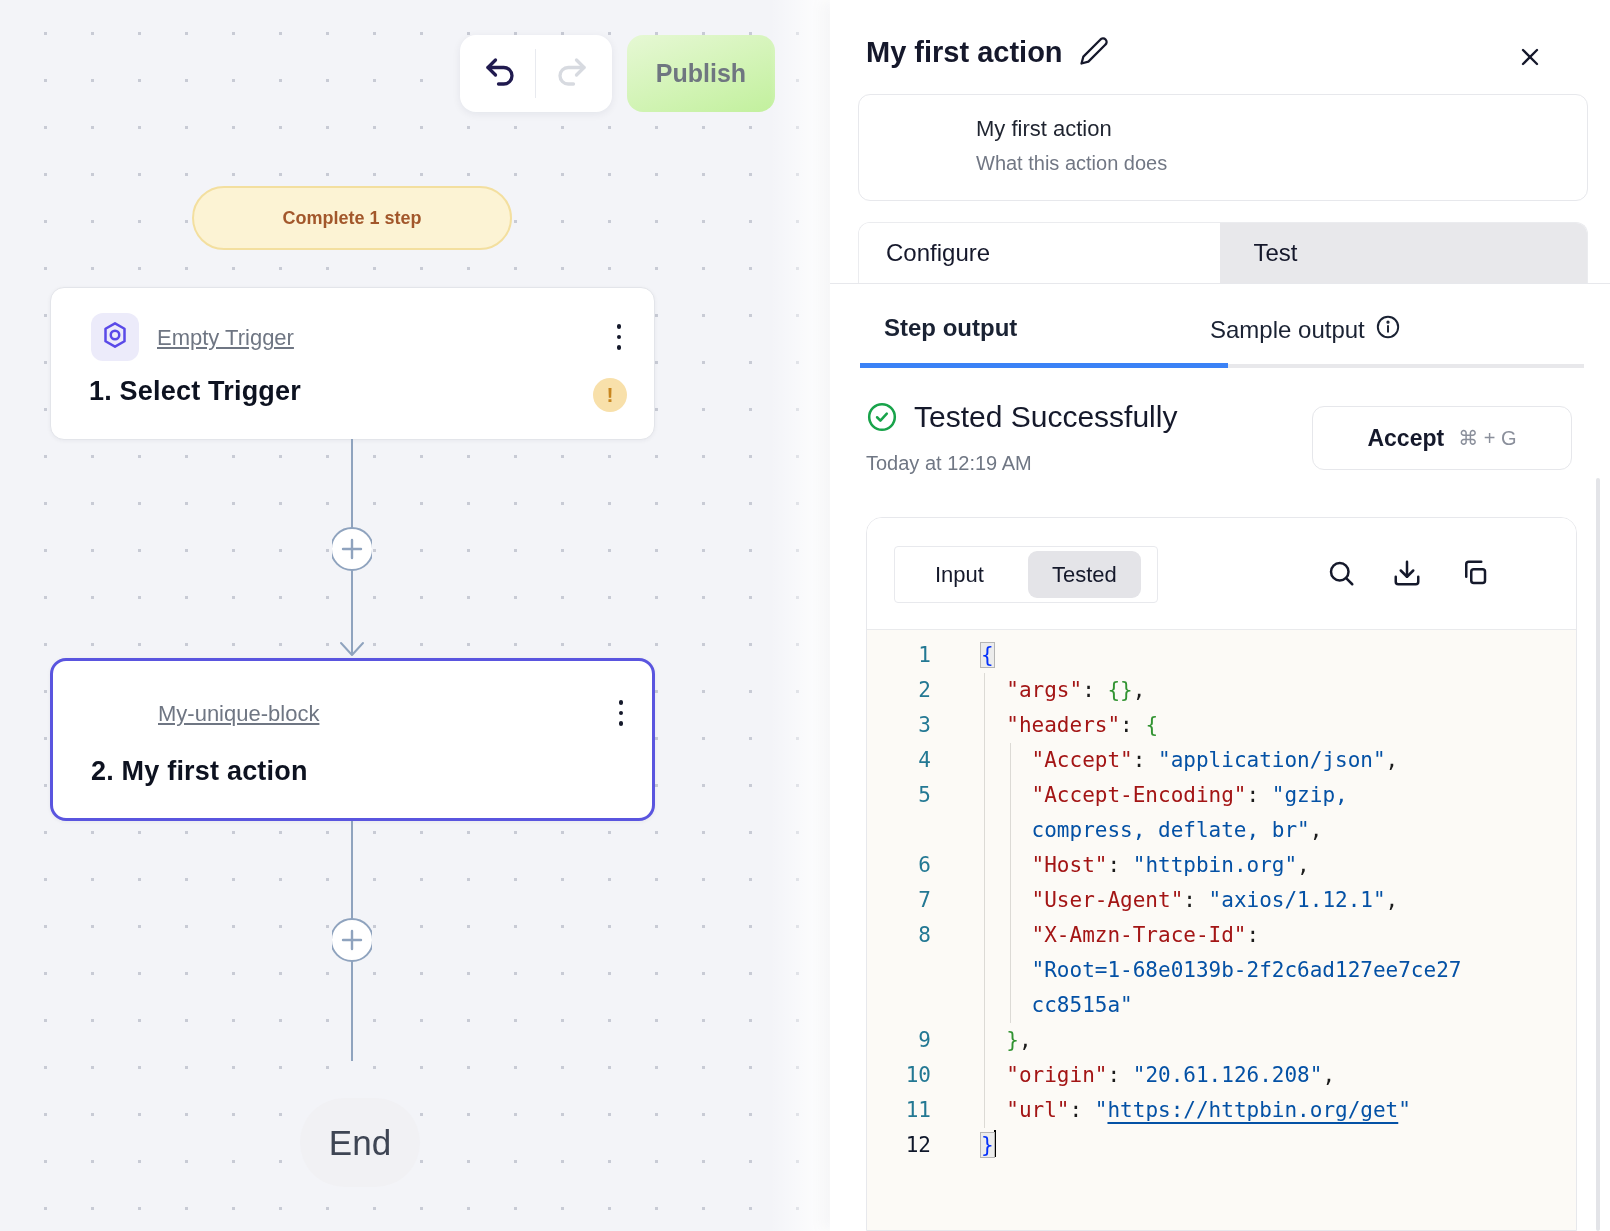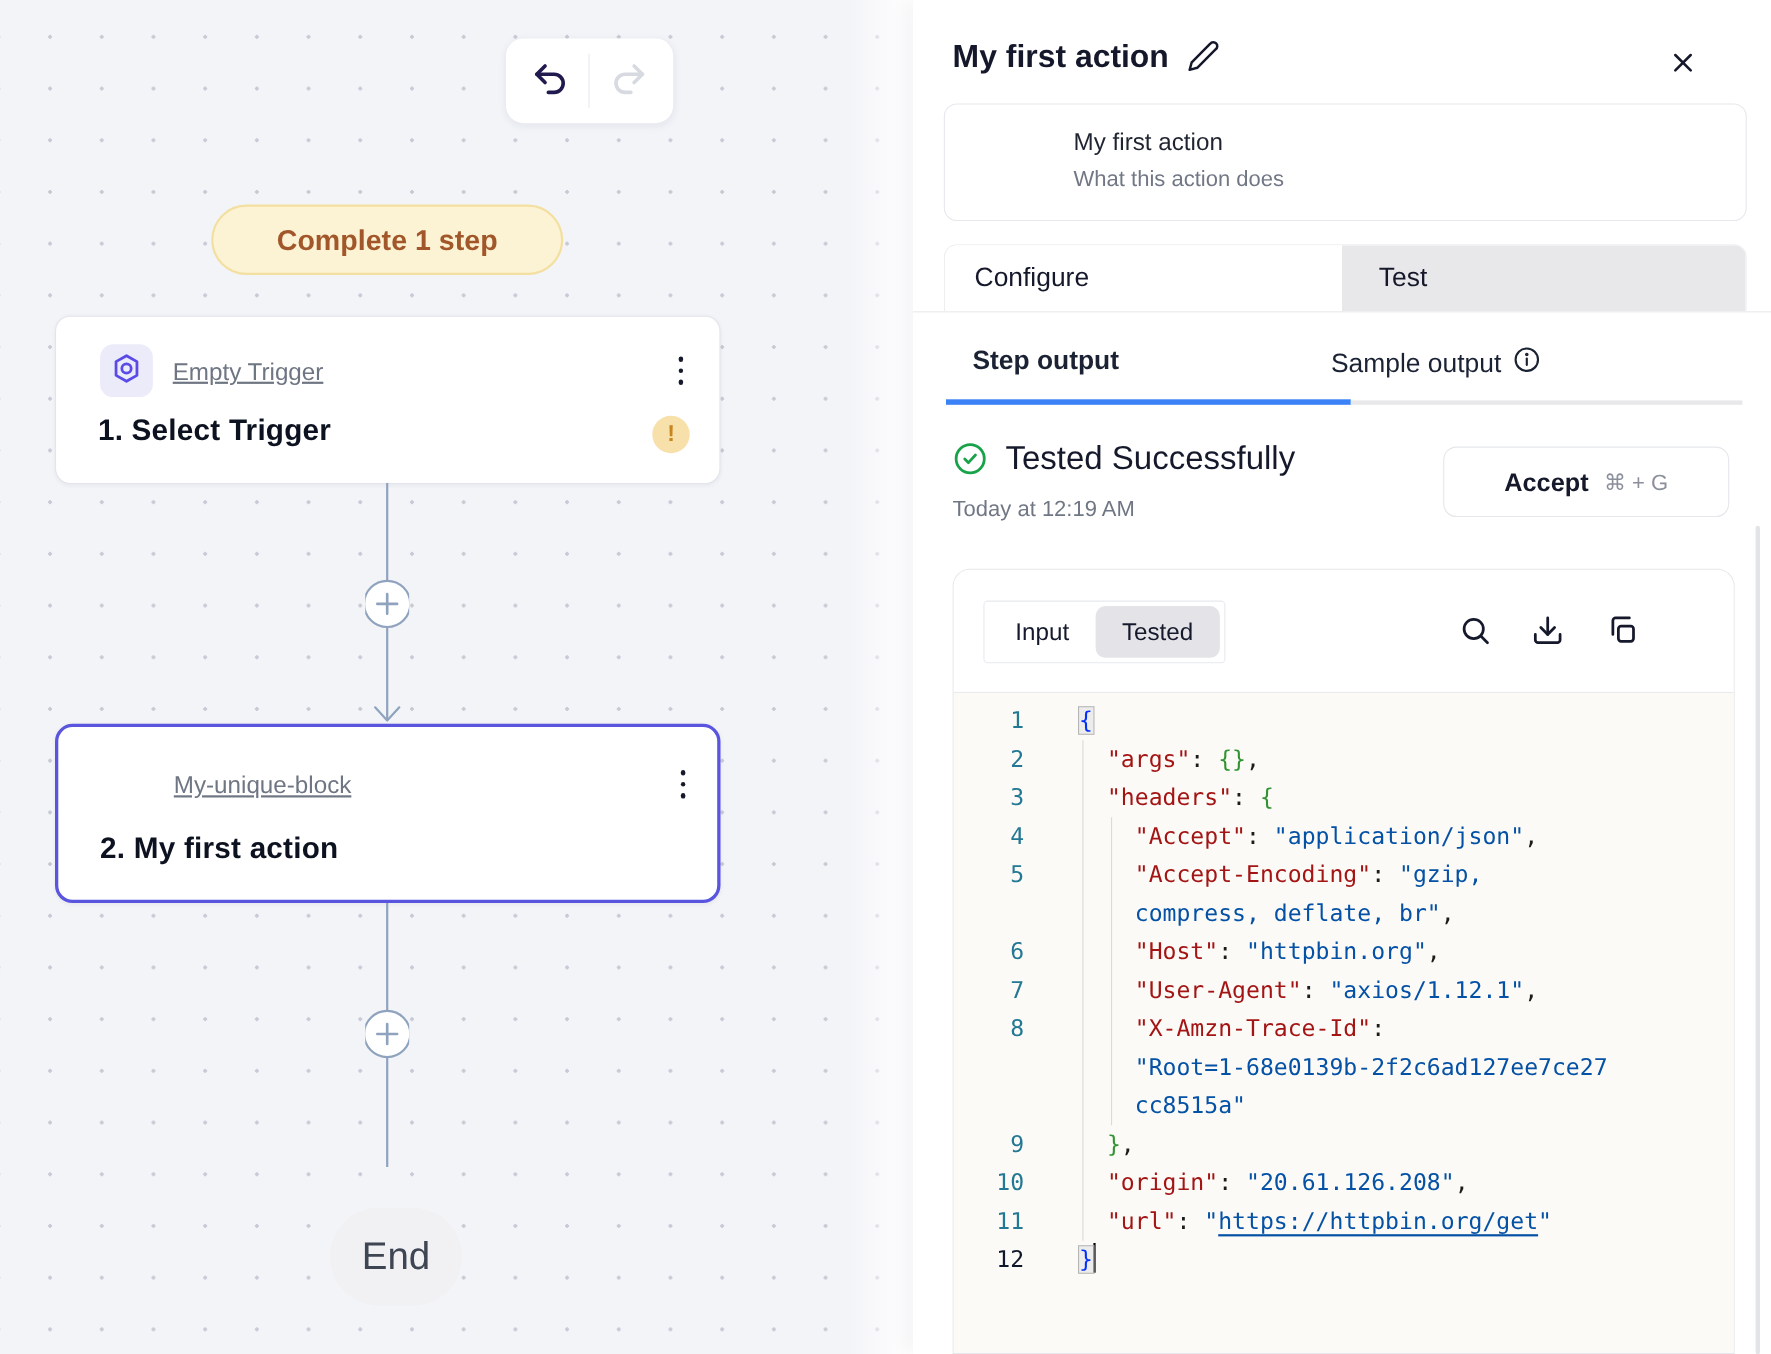--- a/index.html
+++ b/index.html
@@ -21,21 +21,21 @@
   .float-group .vdiv { position:absolute; left:75px; top:14px; width:1px; height:49px; background:#E8EAEF; }
 
   .publish-btn { position:absolute; left:627px; top:35px; width:148px; height:77px;
     border:none; border-radius:16px; cursor:pointer;
     background:linear-gradient(160deg,#E6F8D4 0%,#C2F09D 100%);
     font-family:inherit; font-size:25px; font-weight:700; color:#6F7680; }
 
   .steps-badge { position:absolute; left:192px; top:186px; width:320px; height:64px;
     background:#FCF3D4; border:2px solid #F3DF9F; border-radius:33px;
     display:flex; align-items:center; justify-content:center;
-    font-size:26px; font-weight:700; color:#A2572B; }
+    font-size:18px; font-weight:700; color:#A2572B; }
 
   .node-card { position:absolute; left:50px; width:605px; background:#fff;
     border:1px solid #E3E5EA; border-radius:14px; box-shadow:0 1px 4px rgba(20,25,60,.05); }
   .trigger-card { top:287px; height:153px; }
   .action-card { top:658px; height:163px; border:3.5px solid #5A55DF; border-radius:16px;
     box-shadow:inset 0 0 0 2px #fff, 0 1px 4px rgba(20,25,60,.05); }
 
   .app-icon-box { position:absolute; left:40px; top:25px; width:48px; height:48px;
     background:#ECEBFA; border-radius:12px; display:flex; align-items:center; justify-content:center; }
   .node-applabel { position:absolute; left:106px; top:37px; font-size:22px; color:#6F7683;text-decoration:underline; }
@@ -95,21 +95,21 @@
   .retest-btn { position:absolute; left:482px; top:406px; width:260px; height:64px;
     background:#fff; border:1px solid #E6E7EB; border-radius:12px; cursor:pointer;
     display:flex; align-items:center; justify-content:center; gap:14px; font-family:inherit; }
   .retest-btn .rl { font-size:23px; font-weight:700; color:#15192B; }
   .retest-btn .sc { font-size:20px; color:#8A8F9B; }
 
   .code-box { position:absolute; left:36px; top:517px; width:711px; height:714px;
     border:1px solid #E7E8EC; border-radius:16px 16px 0 0; background:#fff; overflow:hidden; }
   .code-toolbar { position:relative; height:112px; border-bottom:1px solid #E9EAEC; background:#fff; }
   .segmented { position:absolute; left:27px; top:28px; height:57px; border:1px solid #E8E9ED;
-    border-radius:4px; display:flex; align-items:center; padding:4px; gap:0; }
+    border-radius:4px; display:flex; align-items:center; padding:16px; gap:20px; }
   .seg-btn { height:47px; padding:0 24px; border:none; background:none; border-radius:9px;
     font-family:inherit; font-size:22px; color:#15192B; cursor:pointer; }
   .seg-btn.active { background:#E4E4E8; }
   .tool-icon { position:absolute; top:40px; width:32px; height:32px; background:none; border:none;
     cursor:pointer; display:flex; align-items:center; justify-content:center; }
   .ti-search { left:458px; } .ti-download { left:524px; } .ti-copy { left:592px; }
 
   .editor { position:relative; height:602px; background:#FCFAF6; padding-top:8px; overflow:hidden; }
   .crow { display:flex; height:35px; line-height:35px;
     font-family:"DejaVu Sans Mono", monospace; font-size:21px; }
@@ -148,20 +148,21 @@
       <button style="background:none;border:none;cursor:default;display:flex;">
         <span>
           <svg width="36" height="36" viewBox="0 0 24 24" fill="none" stroke="#D7DAE0" stroke-width="2.2" stroke-linecap="round" stroke-linejoin="round">
               <path d="m15 14 5-5-5-5"></path>
               <path d="M20 9H9.5a5.5 5.5 0 0 0 0 11H13"></path>
             </svg>
         </span>
       </button>
     </div>
 
+    <button class="publish-btn">Publish</button>
 
     <div class="steps-badge">Complete 1 step</div>
 
     <div class="node-card trigger-card">
       <span class="app-icon-box">
         <span>
           <svg width="30" height="30" viewBox="0 0 24 24" fill="none" stroke="#5A4AE8" stroke-width="2" stroke-linejoin="round">
               <path d="M12 2.7 19.6 7v10L12 21.3 4.4 17V7Z"></path>
               <circle cx="12" cy="12" r="3.4"></circle>
             </svg>

